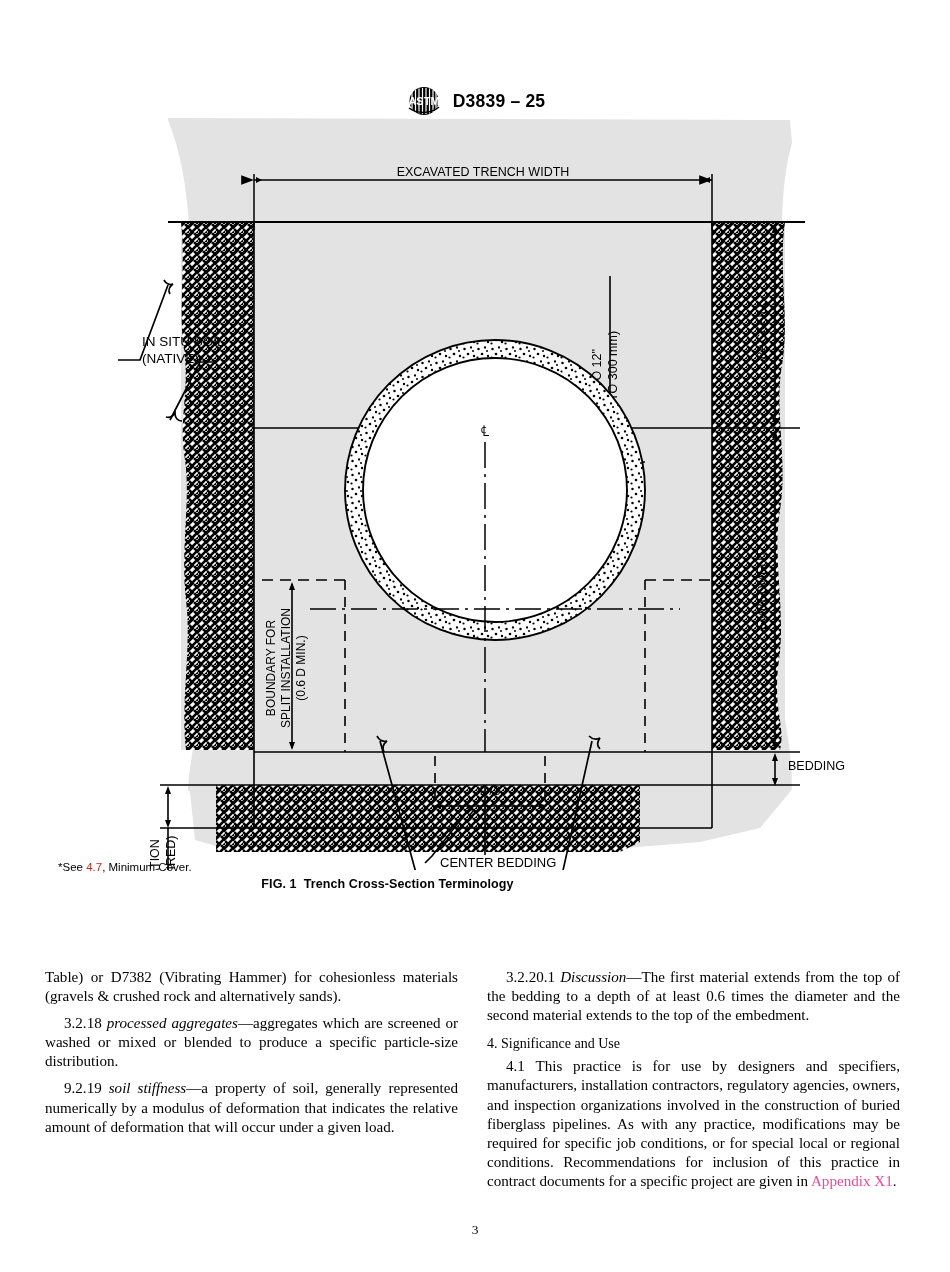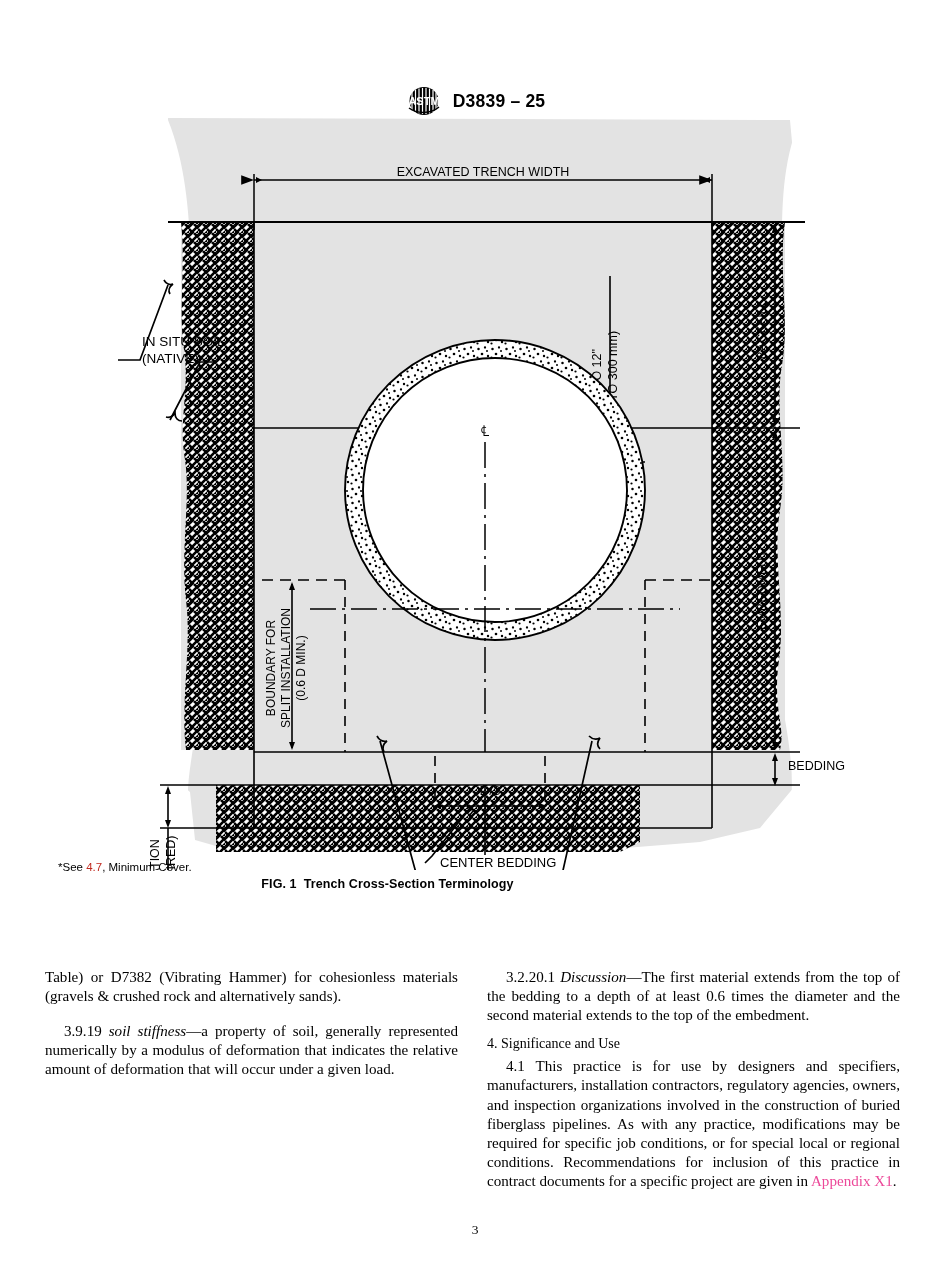--- a/index.html
+++ b/index.html
@@ -284,22 +284,23 @@
 
 <div class="footnote"><span>*See </span><span class="lnk">4.7</span><span>, Minimum Cover.</span></div>
 
 <div class="figcap"><span>FIG. 1</span><span class="sp"></span><span>Trench Cross-Section Terminology</span></div>
 
 <div class="cols">
 
   <div class="col">
     <p>Table) or D7382 (Vibrating Hammer) for cohesionless materials (gravels &amp; crushed rock and alternatively sands).</p>
     <div class="gap"></div>
+    <p class="ind"><span>3.2.18</span> <span class="it">processed aggregates</span><span>—aggregates which are screened or washed or mixed or blended to produce a specific particle-size distribution.</span></p>
     <div class="gap"></div>
-    <p class="ind"><span>3.9.19</span> <span class="it">soil stiffness</span><span>—a property of soil, generally represented numerically by a modulus of deformation that indicates the relative amount of deformation that will occur under a given load.</span></p>
+    <p class="ind"><span>9.2.19</span> <span class="it">soil stiffness</span><span>—a property of soil, generally represented numerically by a modulus of deformation that indicates the relative amount of deformation that will occur under a given load.</span></p>
     <div class="gap"></div>
   </div>
 
   <div class="col">
     <p class="ind"><span>3.2.20.1</span>  <span class="it">Discussion</span><span>—The first material extends from the top of the bedding to a depth of at least 0.6 times the diameter and the second material extends to the top of the embedment.</span></p>
     <div class="h4">4.  Significance and Use</div>
     <p class="ind"><span>4.1</span><span> This practice is for use by designers and specifiers, manufacturers, installation contractors, regulatory agencies, owners, and inspection organizations involved in the construction of buried fiberglass pipelines. As with any practice, modifications may be required for specific job conditions, or for special local or regional conditions. Recommendations for inclusion of this practice in contract documents for a specific project are given in </span><span class="lnk">Appendix X1</span><span>.</span></p>
   </div>
 
 </div>

